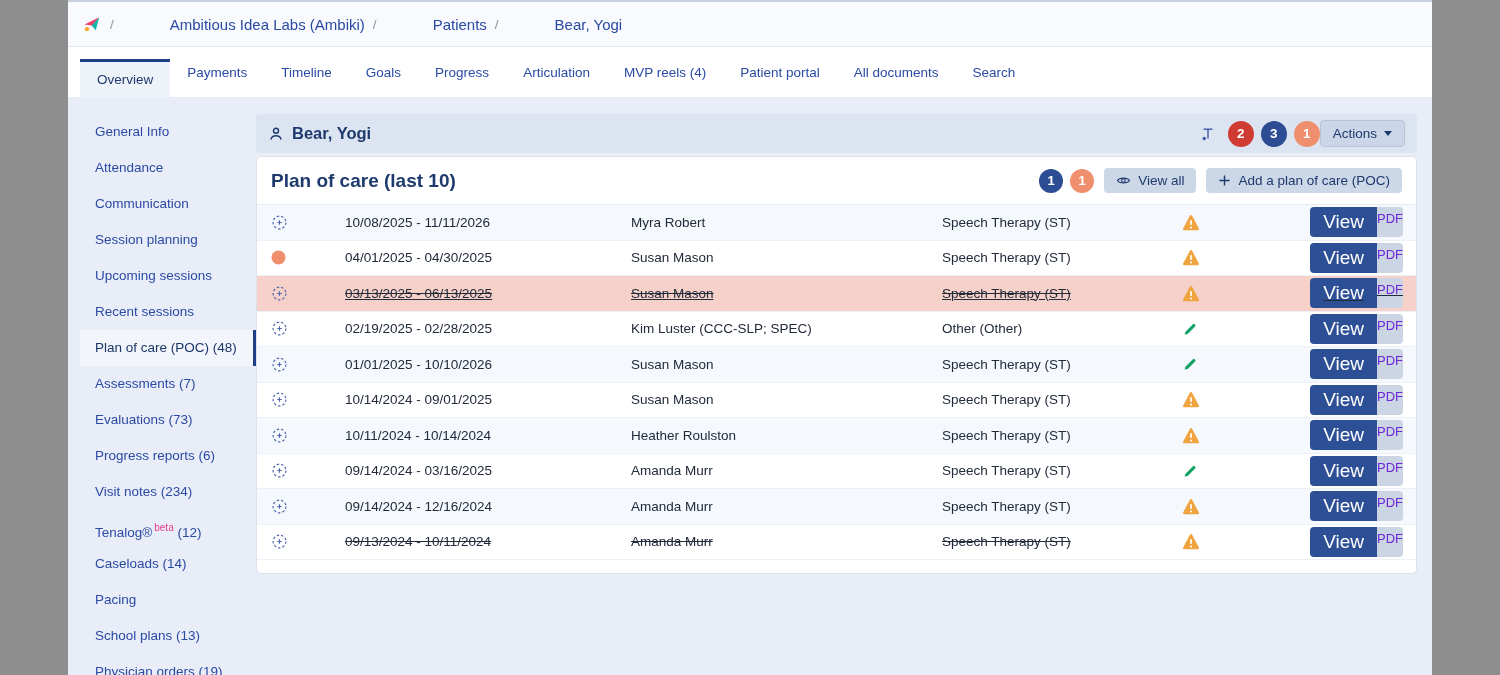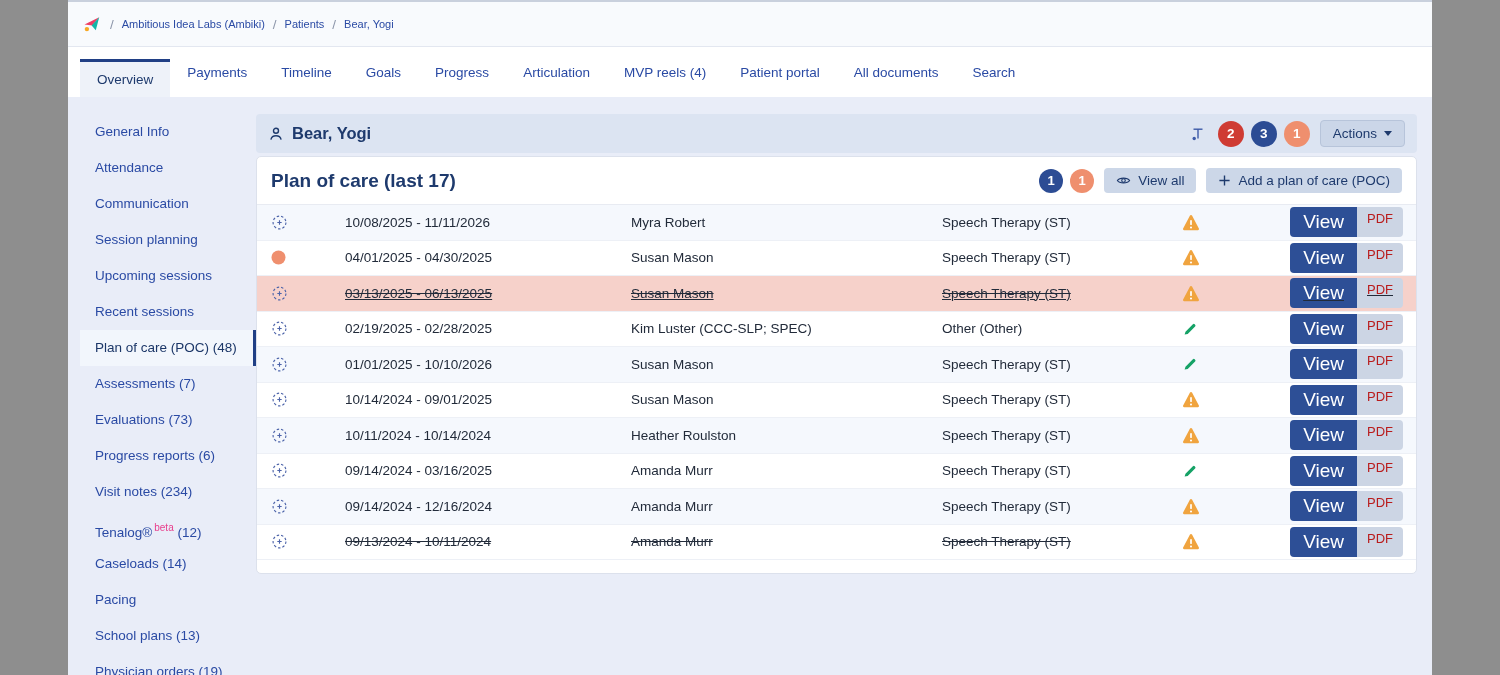--- a/index.html
+++ b/index.html
@@ -4,21 +4,21 @@
 <style>
   * { margin:0; padding:0; box-sizing:border-box; }
   html,body { width:1500px; height:675px; overflow:hidden; }
   body { background:#8e8e8e; font-family:"Liberation Sans", sans-serif; }
   .app { position:absolute; left:68px; top:0; width:1364px; height:675px; background:#e9edf8; }
 
   
   .crumb-bar { height:47px; background:#f8fafd; border-top:2px solid #c9d0dd;
                border-bottom:1px solid #e3e7f0; display:flex; align-items:center; padding:0 14px; }
   .crumb-bar .sep { color:#8d96aa; margin:0 8px; font-size:13.5px; }
-  .crumb { color:#2a4aa4; font-size:11px; text-decoration:none; cursor:pointer; }
+  .crumb { color:#2a4aa4; font-size:15px; text-decoration:none; cursor:pointer;margin-left:48px; }
   .crumb.last { color:#2a4aa4; }
   .logo { width:20px; height:20px; display:inline-block; }
 
   
   .tab-bar { height:50px; background:#ffffff; display:flex; align-items:stretch; padding-left:12px; }
   .tab { display:flex; align-items:center; padding:0 17px; font-size:13.5px; color:#2a4aa4; cursor:pointer; }
   .tab.active { align-self:flex-end; height:38px; background:#eef2f9; border-top:3px solid #203f85;
                 color:#1e3a6d; }
 
   
@@ -55,21 +55,21 @@
   .tgrid { display:grid; grid-template-columns:88px 286px 311px 240px 60px 1fr; align-items:center; }
   .thead { height:27px; border-bottom:1px solid #e3e7ef; font-size:13px; font-weight:bold; color:#15213a; }
   .trow { height:35.5px; border-bottom:1px solid #edf0f6; font-size:13.5px; color:#222b3a; }
   .trow.stripe { background:#f5f8fd; }
   .trow.pink { background:#f6d1ca;text-decoration:underline; }
   .trow.struck .ctext { text-decoration:line-through; }
   .cicon { padding-left:14px; display:flex; align-items:center; }
   .cstatus { display:flex; align-items:center; }
   .cbtns { display:flex; justify-content:flex-end; padding-right:13px; }
   .btn-view { background:#2d4f96; color:#fff; font-size:19px; padding:4px 13px; border-radius:4px 0 0 4px; cursor:pointer; }
-  .btn-pdf  { background:#ccd5e4; color:#b91c1c; font-size:13px; padding:4px 10px; border-radius:0 4px 4px 0; cursor:pointer; }
+  .btn-pdf  { background:#ccd5e4; color:#6d28d9; font-size:13px; padding:4px 0; border-radius:0 4px 4px 0; cursor:pointer; }
   .tfoot { height:13px; }
 </style>
 </head>
 <body>
 
 <div class="app">
 
   <div class="crumb-bar">
     <span class="logo">
       <svg width="20" height="20" viewBox="0 0 20 20">
@@ -138,29 +138,29 @@
             <path d="M4.5 4.2 h9"></path>
             <path d="M9 4.2 v9.3"></path>
             <circle cx="5.2" cy="13.5" r="1.7" fill="#3d5aa8" stroke="none"></circle>
           </svg>
         </span>
         <span id="patient-badges" style="display:inline-flex;">
             <span class="circle-badge" style="background:#cf3b33">2</span>
             <span class="circle-badge" style="background:#2c4c94">3</span>
             <span class="circle-badge" style="background:#ef8f6e">1</span>
           </span>
-        <span class="btn" style="margin-left:10px;text-align:center;">
+        <span class="btn" style="text-align:center;">
           <span>Actions</span>
           <span class="caret"></span>
         </span>
       </div>
 
       <div class="card">
         <div class="card-head">
-          <span class="card-title">Plan of care (last 17)</span>
+          <span class="card-title">Plan of care (last 10)</span>
           <span class="spacer"></span>
           <span id="poc-badges" style="display:inline-flex;">
               <span class="circle-badge" style="background:#2c4c94">1</span>
               <span class="circle-badge" style="background:#ef8f6e">1</span>
             </span>
           <span class="btn flat">
             <span style="display:inline-flex;">
               <svg width="15" height="15" viewBox="0 0 16 16" fill="none" stroke="#1e3a6d" stroke-width="1.2">
                 <path d="M1.5 8 C3.8 4.6 12.2 4.6 14.5 8 C12.2 11.4 3.8 11.4 1.5 8 Z"></path>
                 <circle cx="8" cy="8" r="1.9"></circle>

